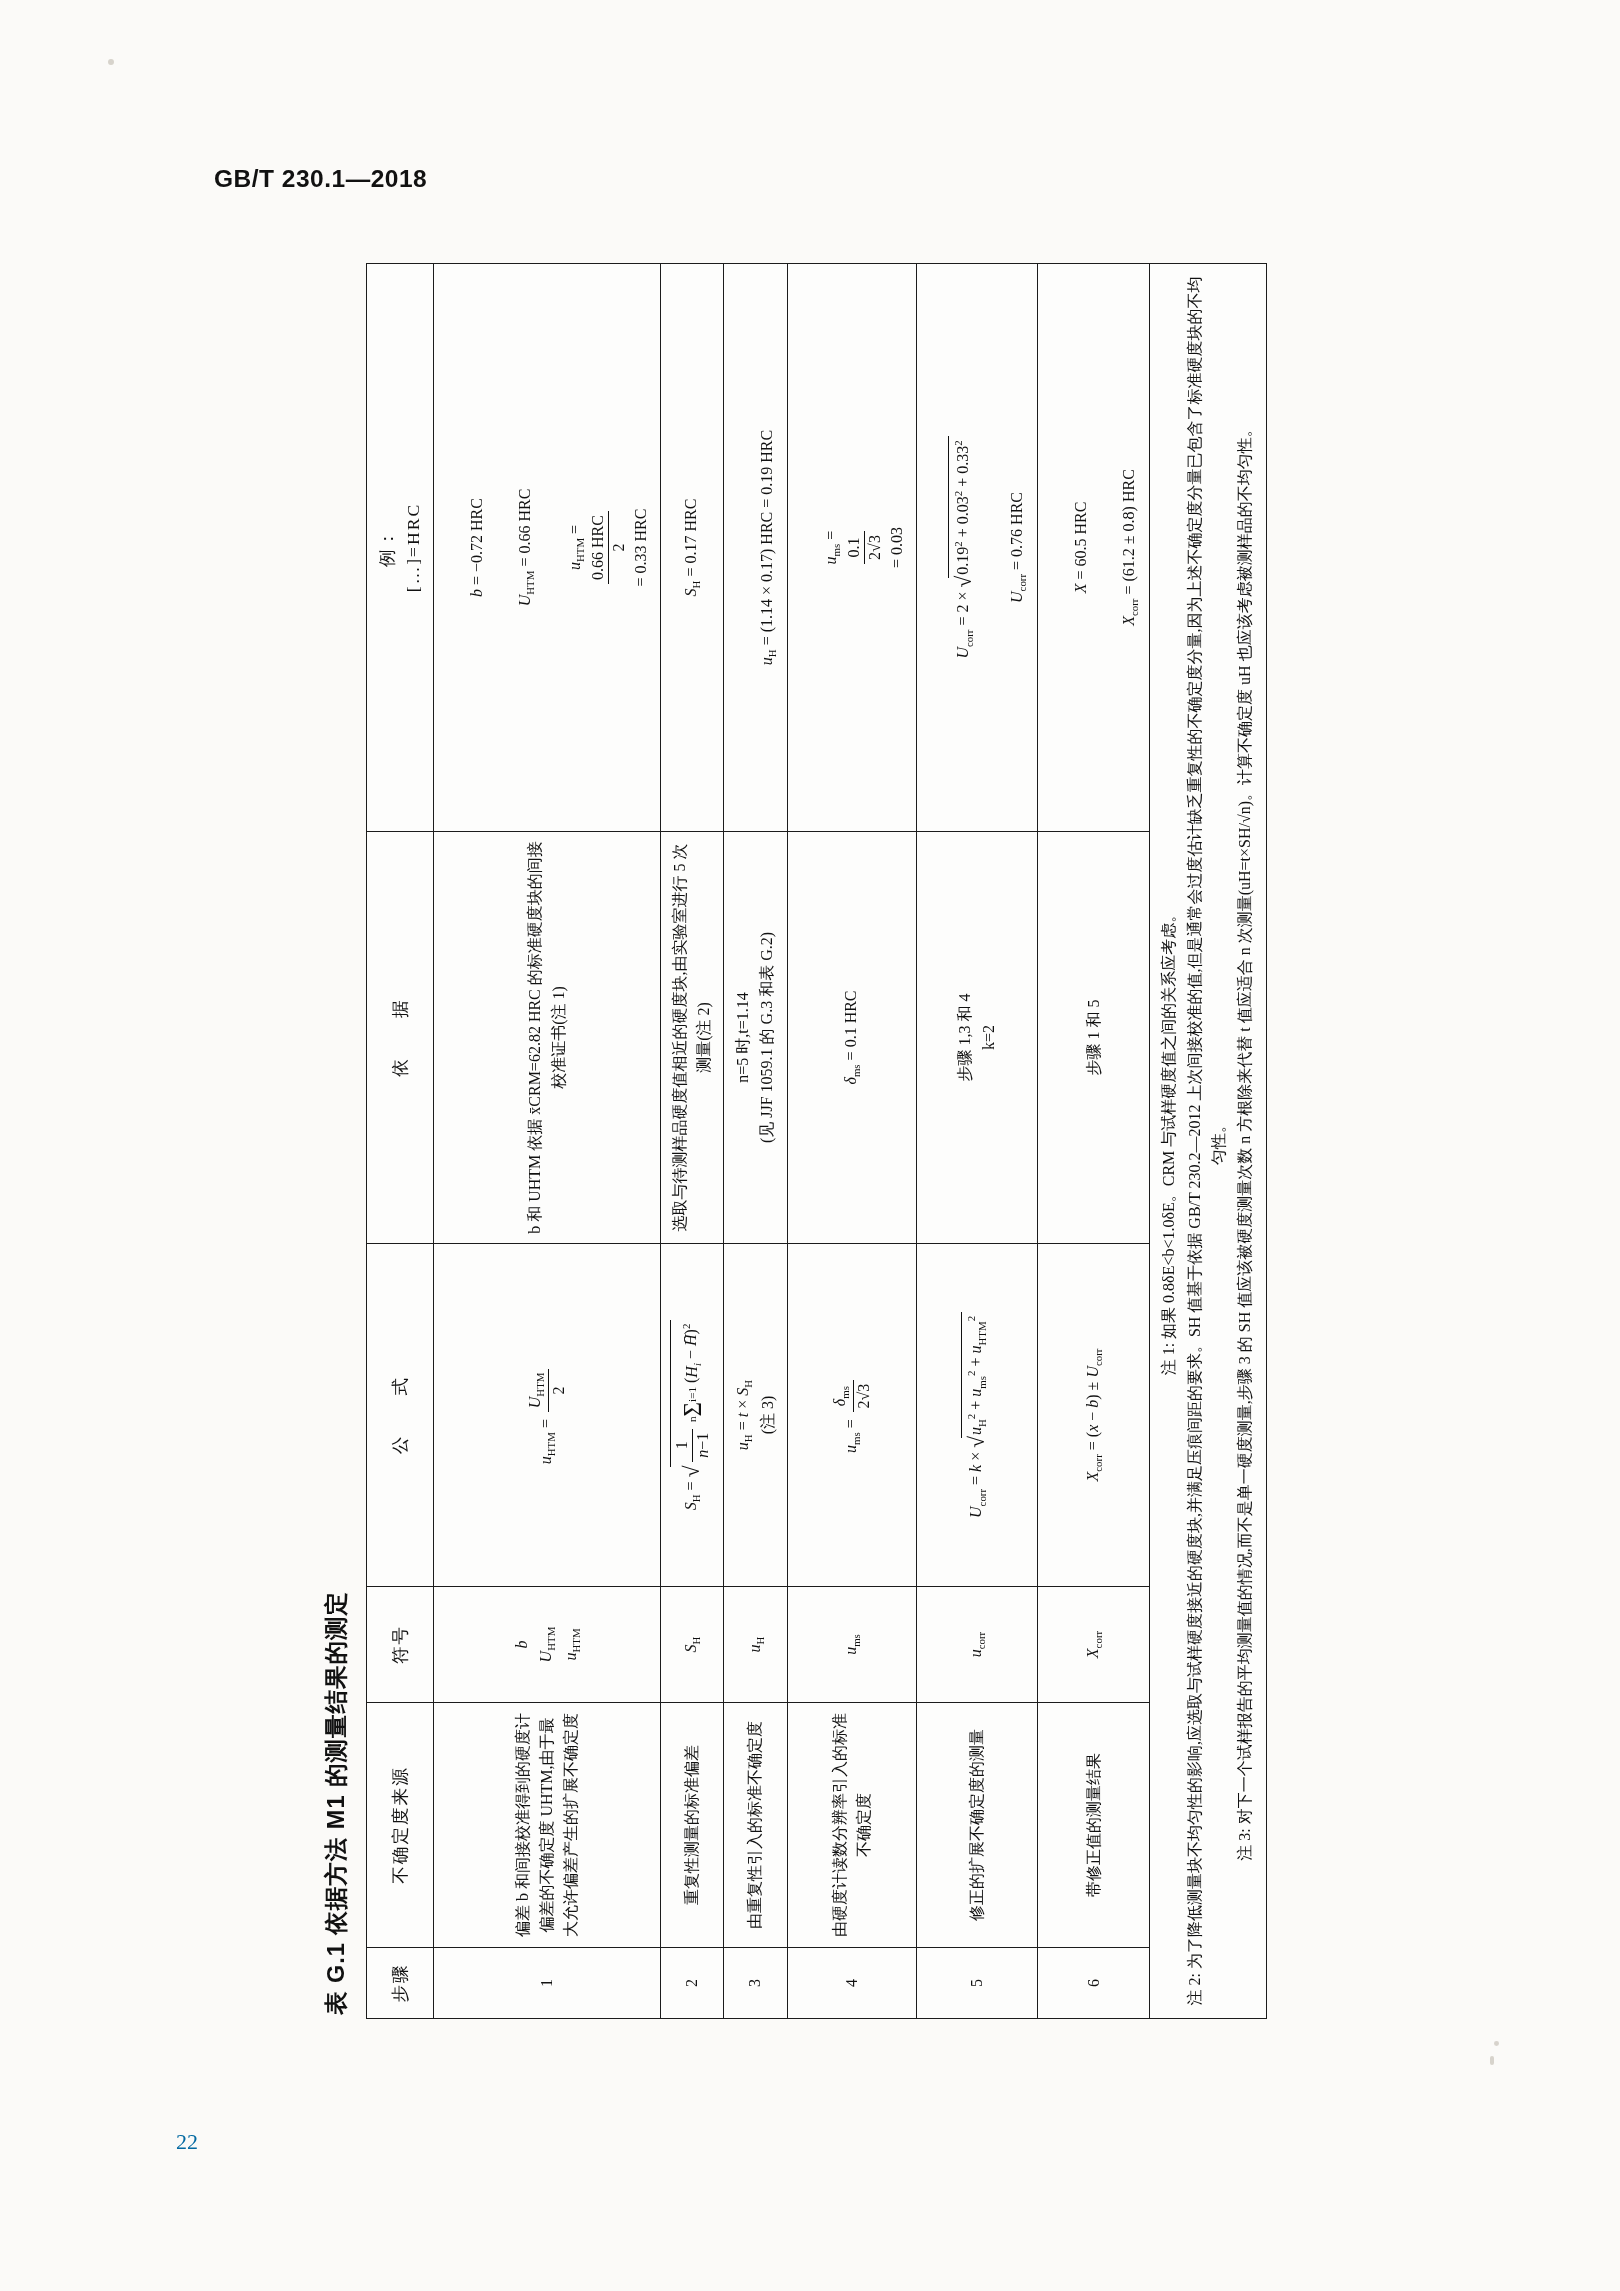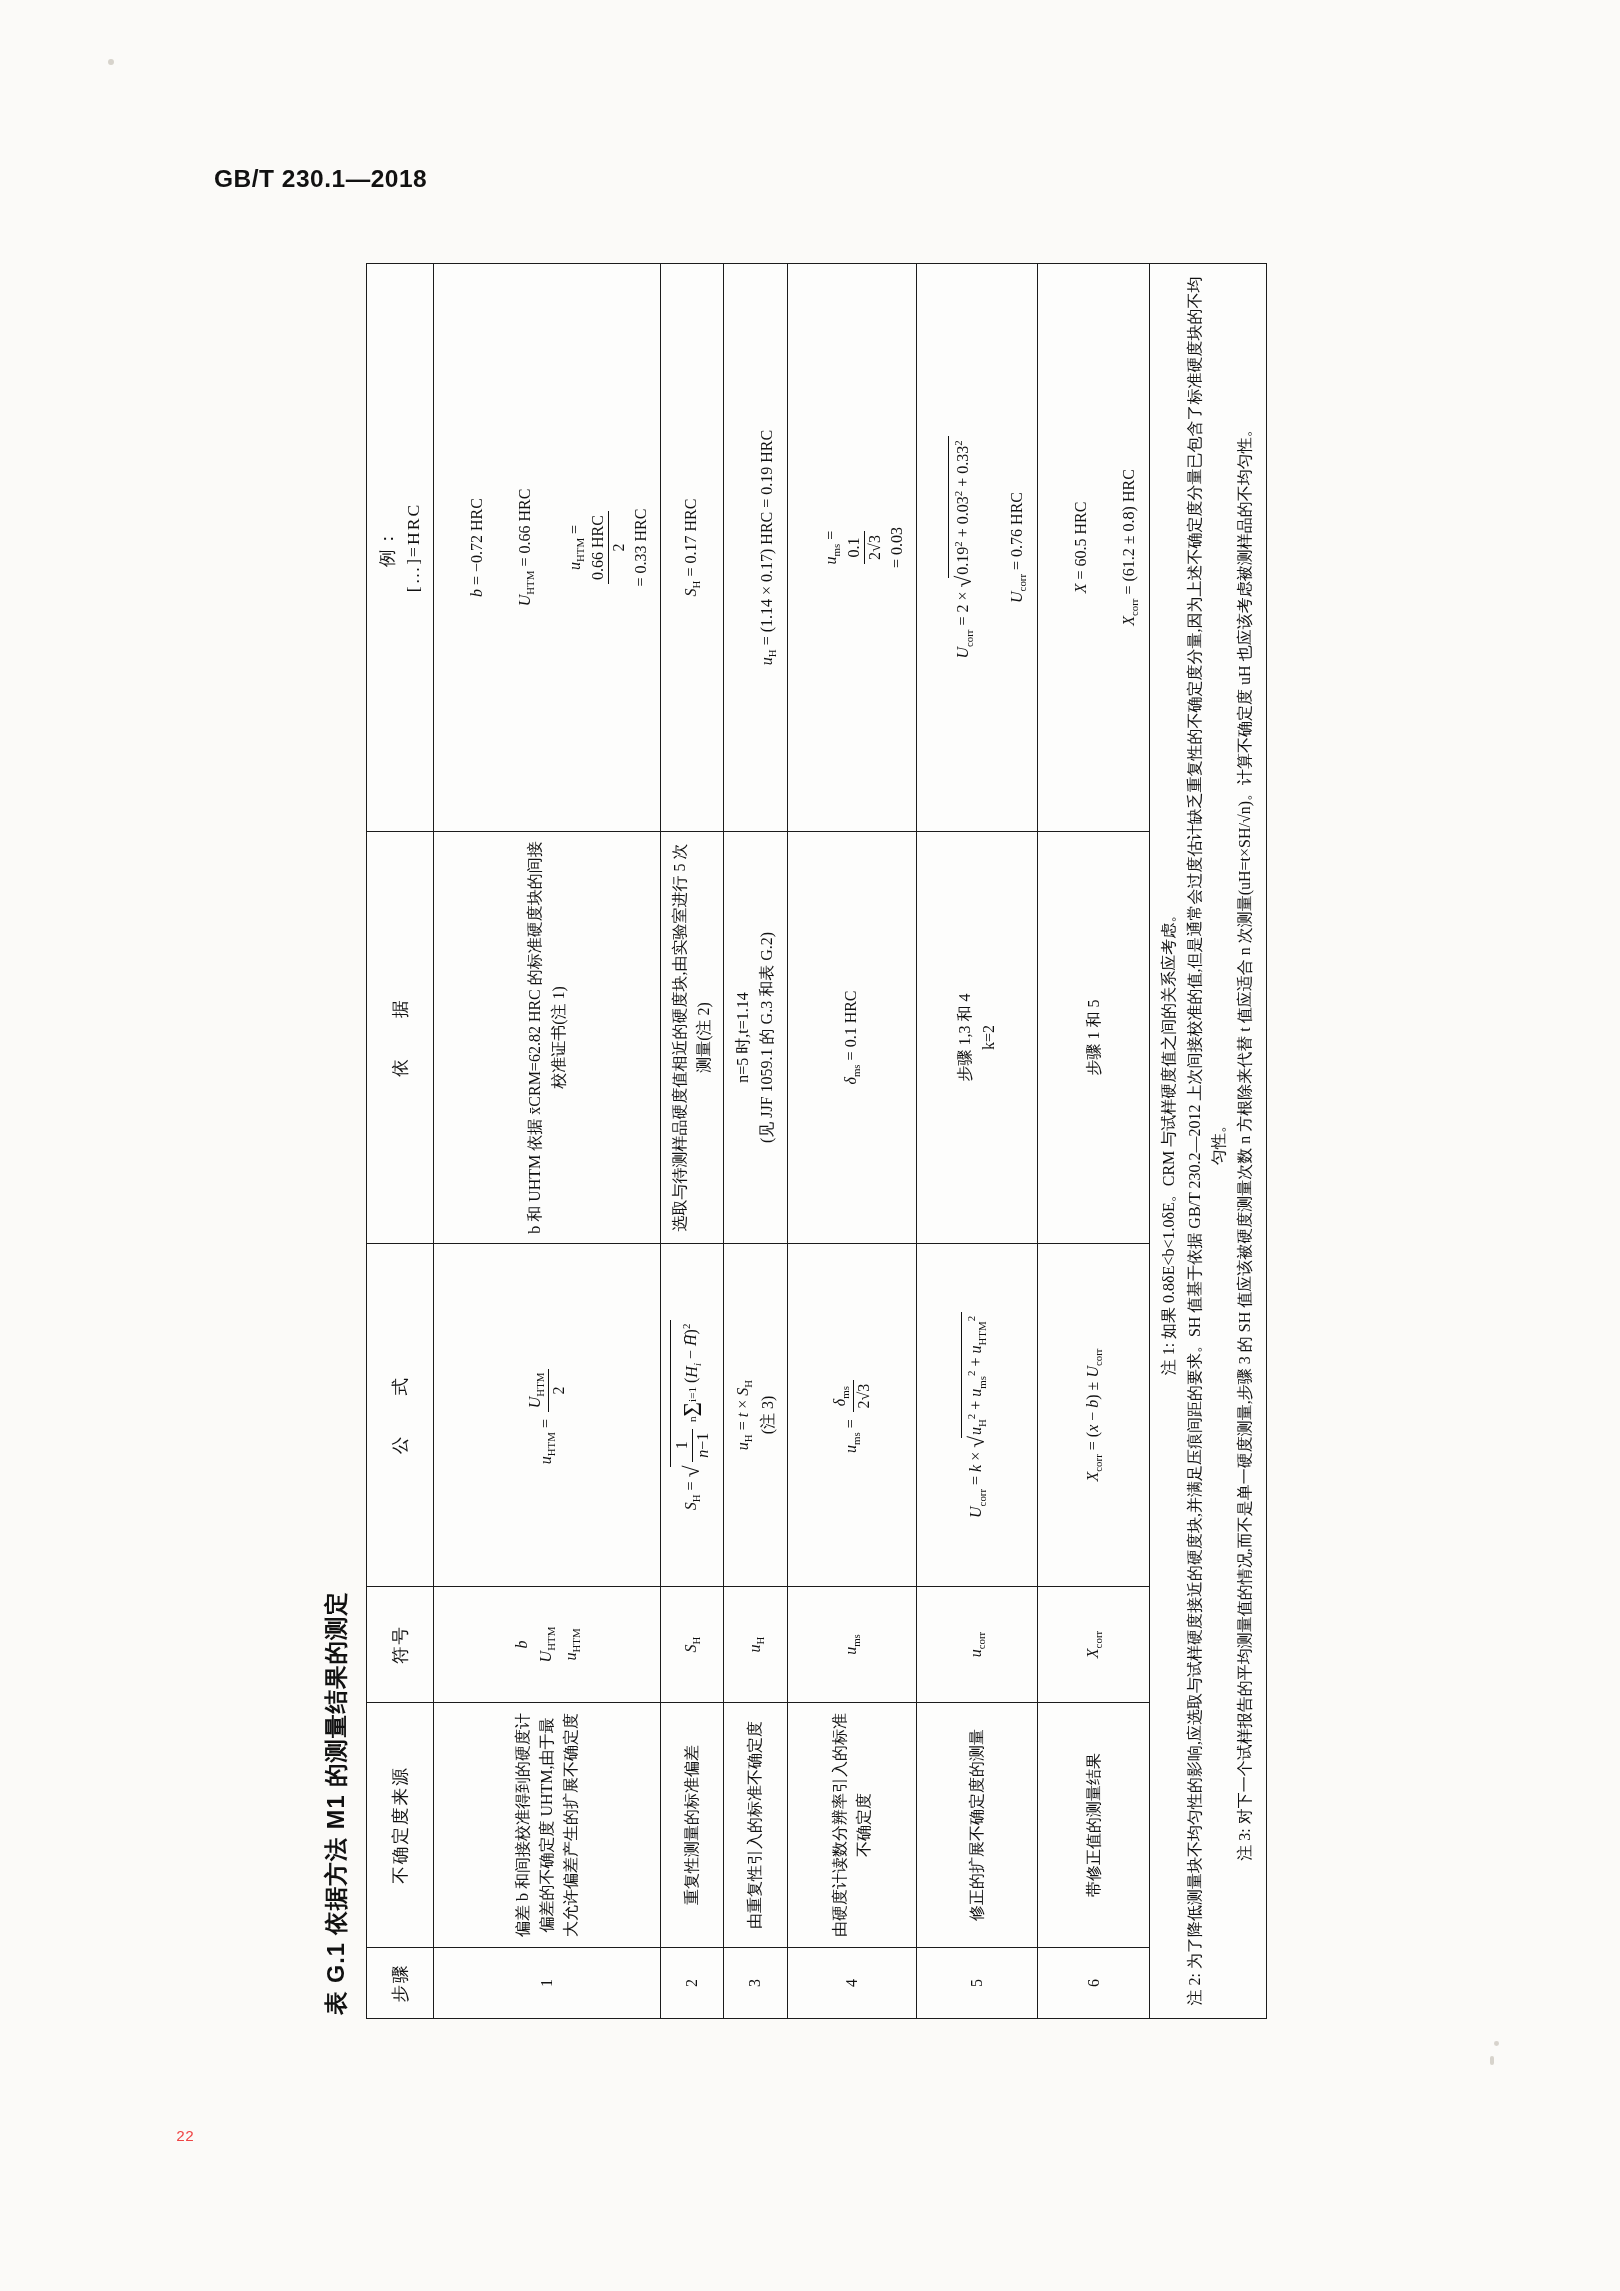--- a/index.html
+++ b/index.html
@@ -29,23 +29,23 @@
     font-weight: bold;
     font-size: 24.5px;
     letter-spacing: 0.5px;
     color: #111;
     margin-left: 40px;
   }
   .page-number {
     position: absolute;
     left: 176px;
     top: 2129px;
-    font-family: Liberation Mono, monospace;
-    font-size: 15px;
-    color: #ef4444;
+    font-family: Liberation Serif, serif;
+    font-size: 22px;
+    color: #0369a1;
   }
 
   
   .rot-wrap {
     position: absolute;
     left: 810px;
     top: 1142px;
     width: 1754px;
     height: 980px;
     transform: translate(-50%, -50%) rotate(-90deg);

